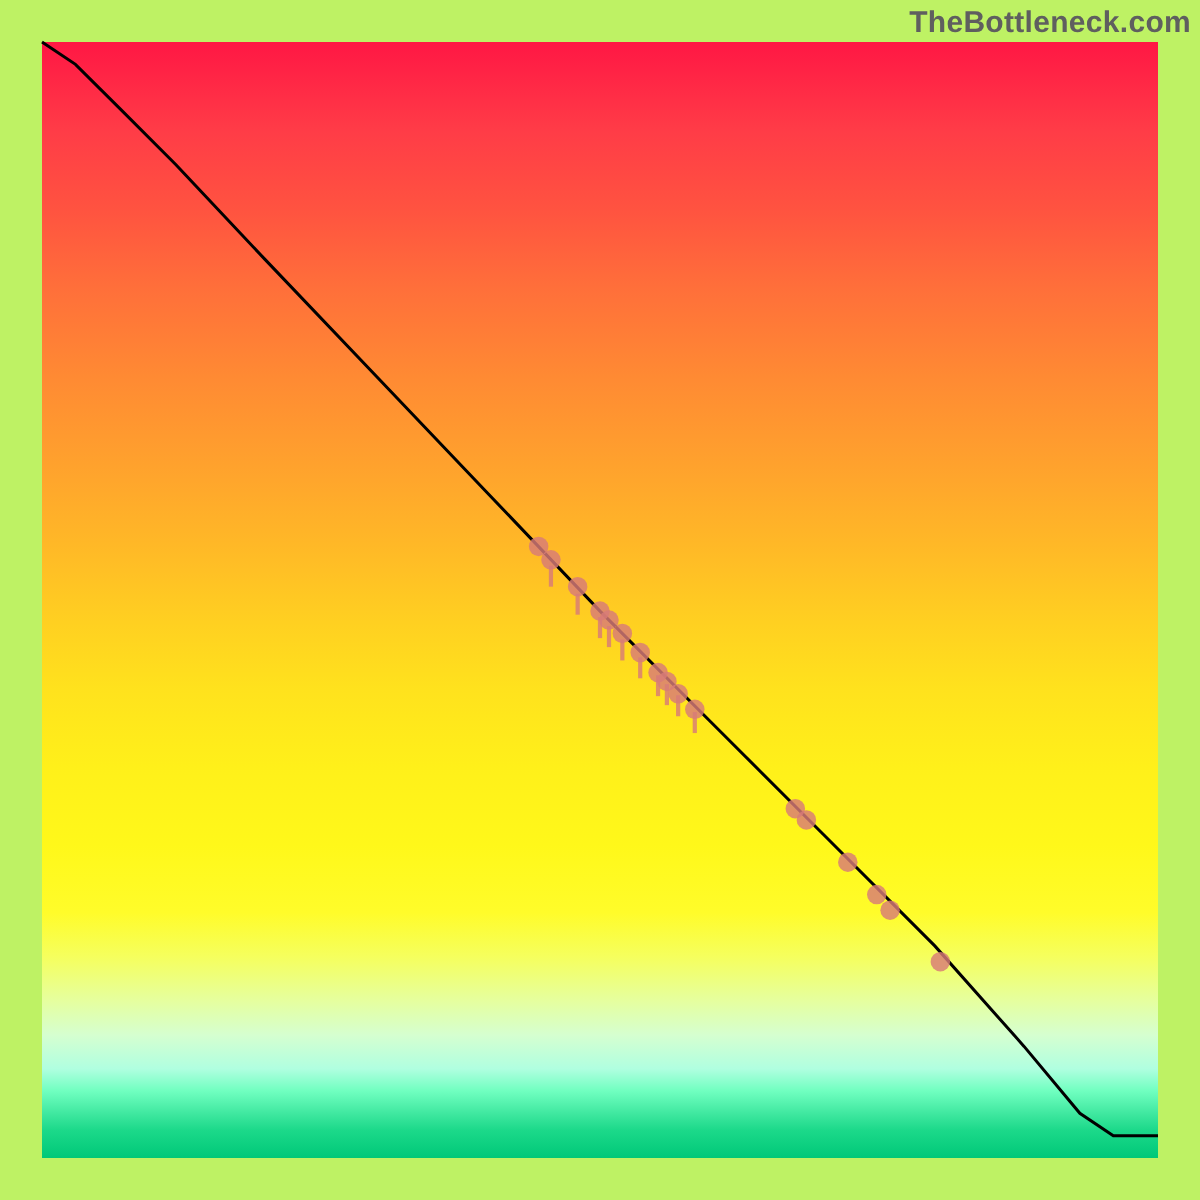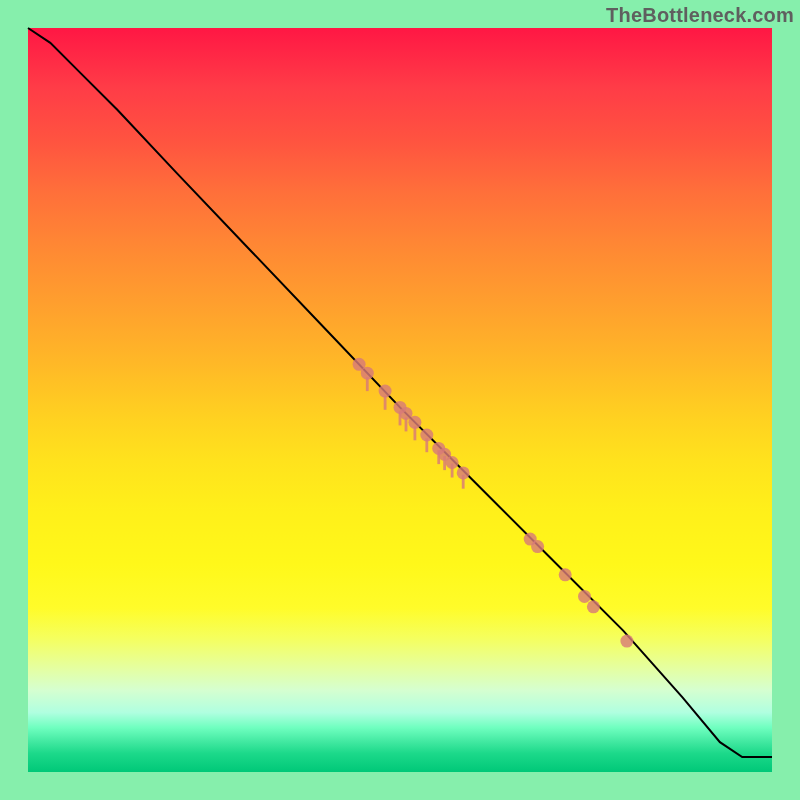--- a/index.html
+++ b/index.html
@@ -2,21 +2,21 @@
 <html><head>
 <meta charset="utf-8">
 <style>
   * { margin: 0; padding: 0; box-sizing: border-box; }
   html, body { width: 800px; height: 800px; background: #000; overflow: hidden; }
   
   .canvas {
     position: absolute;
     width: 800px;
     height: 800px;
-    background: #86efac;
+    background: #bef264;
   }
   
   .plot-area {
     position: absolute;
     left: 28px;
     top: 28px;
     width: 744px;
     height: 744px;
     background: linear-gradient(to bottom,
       #ff1744 0%,

